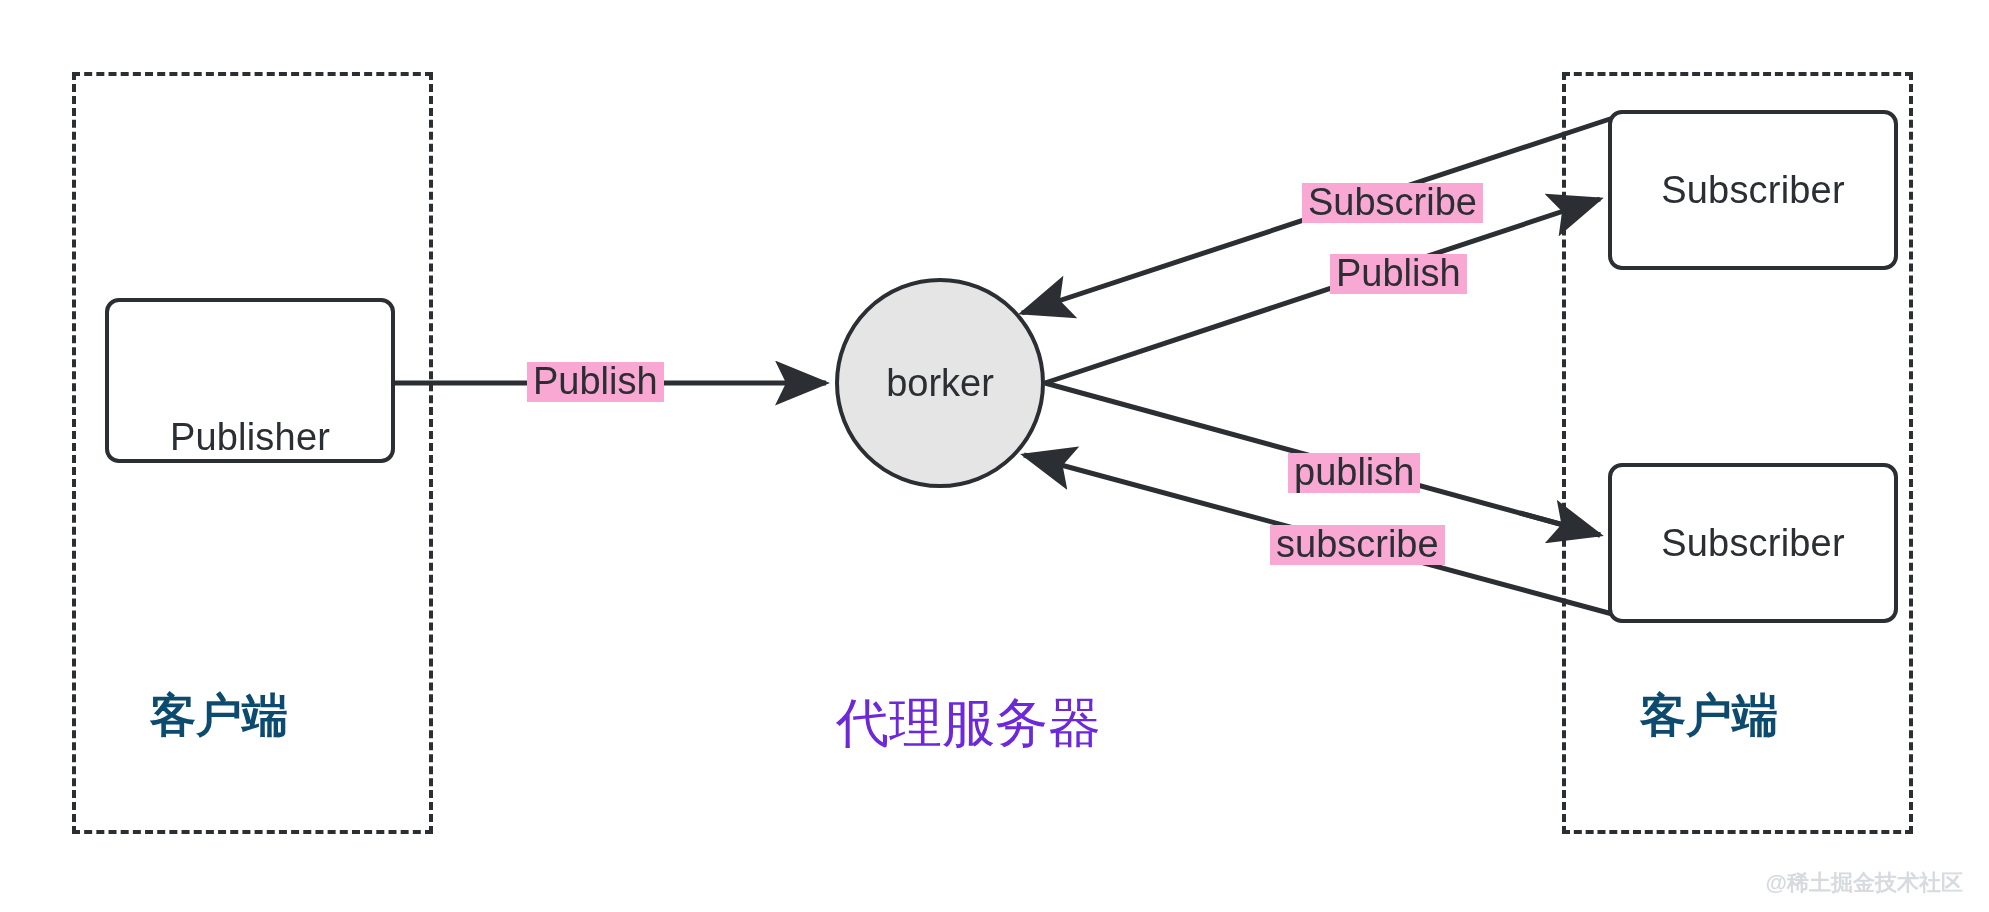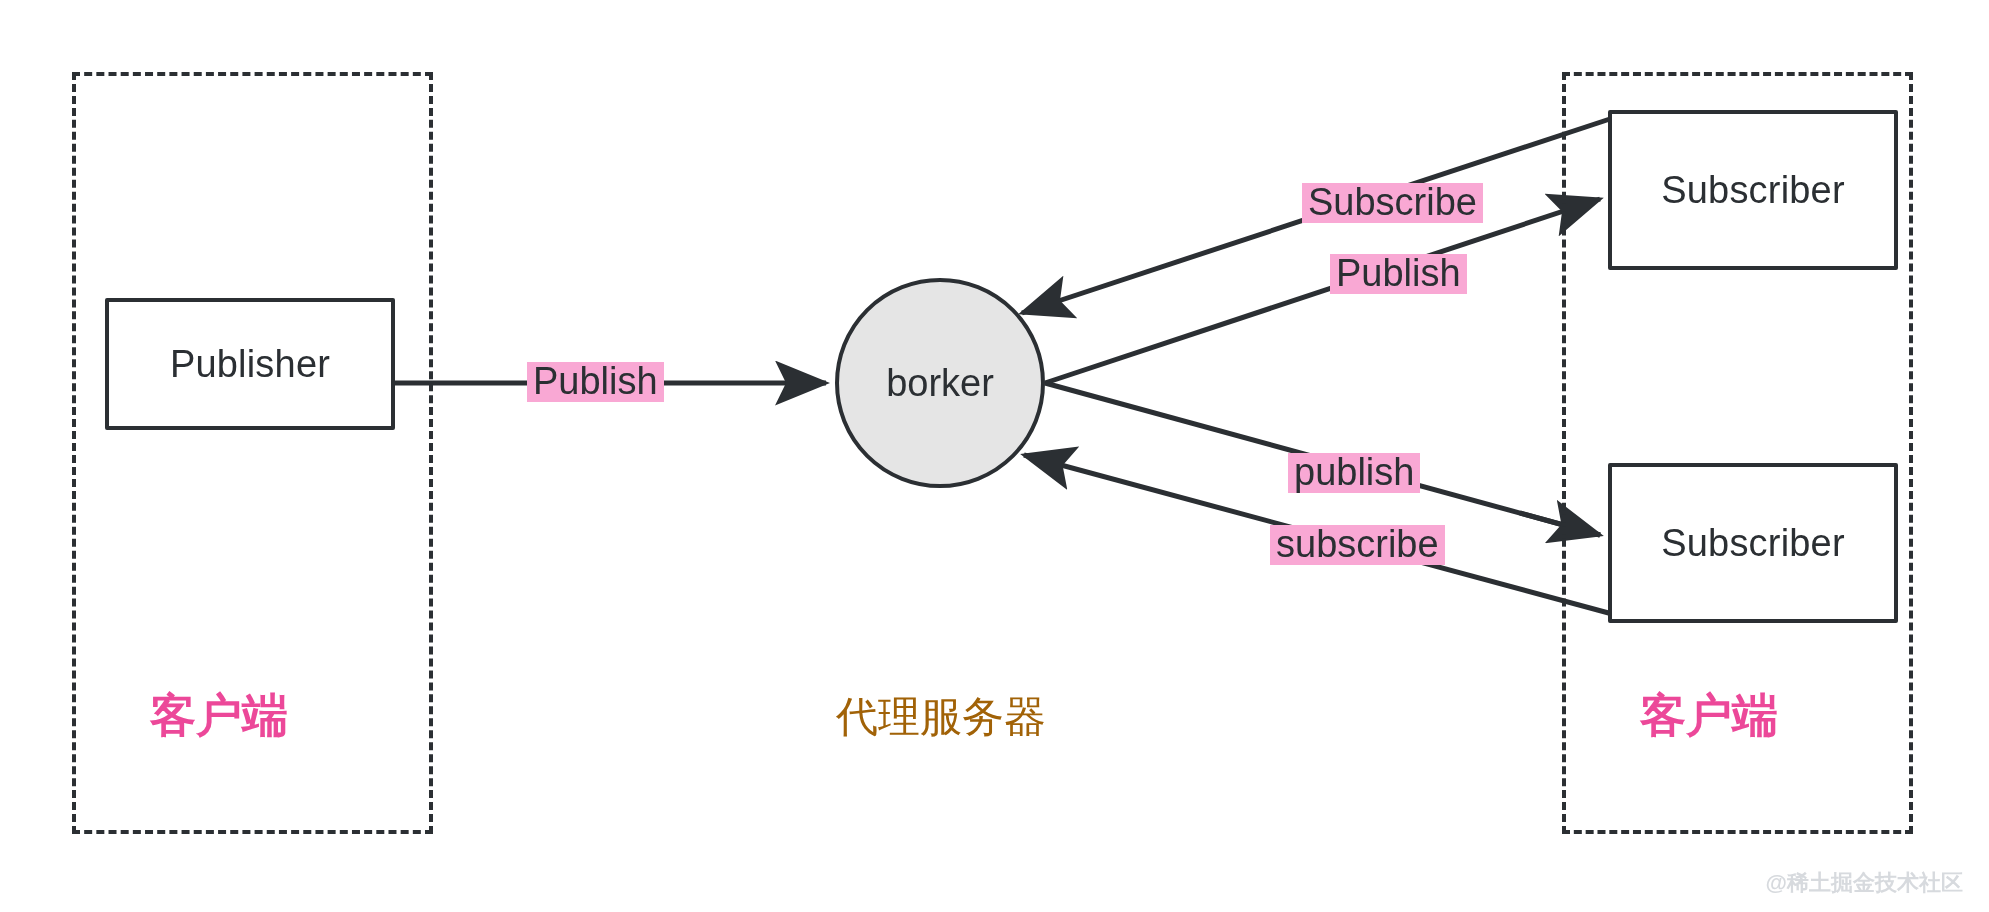--- a/index.html
+++ b/index.html
@@ -22,21 +22,21 @@
     position: absolute;
     left: 0;
     top: 0;
     width: 1989px;
     height: 912px;
   }
   .node-box {
     position: absolute;
     box-sizing: border-box;
     border: 4px solid #2b2f33;
-    border-radius: 2px;
+    border-radius: 14px;
     background: #ffffff;
     display: flex;
     align-items: center;
     justify-content: center;
     color: #2b2f33;
     font-size: 38px;
     font-weight: 400;
     letter-spacing: 0.2px;
   }
   .broker-circle {
@@ -67,26 +67,26 @@
     line-height: 1.05;
   }
   .zone-label {
     position: absolute;
     font-size: 46px;
     font-weight: bold;
     white-space: nowrap;
     line-height: 1;
   }
   .zone-label.client {
-    color: #ec4899;
+    color: #0c4a6e;
   }
   .zone-label.server {
-    color: #a16207;
+    color: #6d28d9;
     font-weight: normal;
-    font-size: 42px;
+    font-size: 53px;
   }
   .watermark {
     position: absolute;
     right: 26px;
     bottom: 14px;
     color: #d7dade;
     font-size: 22px;
     white-space: nowrap;
     font-weight: bold;
   }
@@ -113,21 +113,21 @@
 
     <line x1="1616" y1="615" x2="1024" y2="455" stroke="#2b2f33" stroke-width="5" marker-end="url(#arrowhead)"></line>
 
     <line x1="1520" y1="513" x2="1600" y2="535" stroke="#2b2f33" stroke-width="5" marker-end="url(#arrowhead)"></line>
   </svg>
 
   <div class="dashed-zone" style="left:72px; top:72px; width:361px; height:762px;"></div>
 
   <div class="dashed-zone" style="left:1562px; top:72px; width:351px; height:762px;"></div>
 
-  <div class="node-box" style="left:105px; top:298px; width:290px; height:132px;">
+  <div class="node-box" style="left:105px; top:298px; width:290px; height:165px;align-items:flex-end;">
     <span>Publisher</span>
   </div>
 
   <div class="broker-circle" style="left:835px; top:278px; width:210px; height:210px;">
     <span>borker</span>
   </div>
 
   <div class="node-box" style="left:1608px; top:110px; width:290px; height:160px;">
     <span>Subscriber</span>
   </div>

